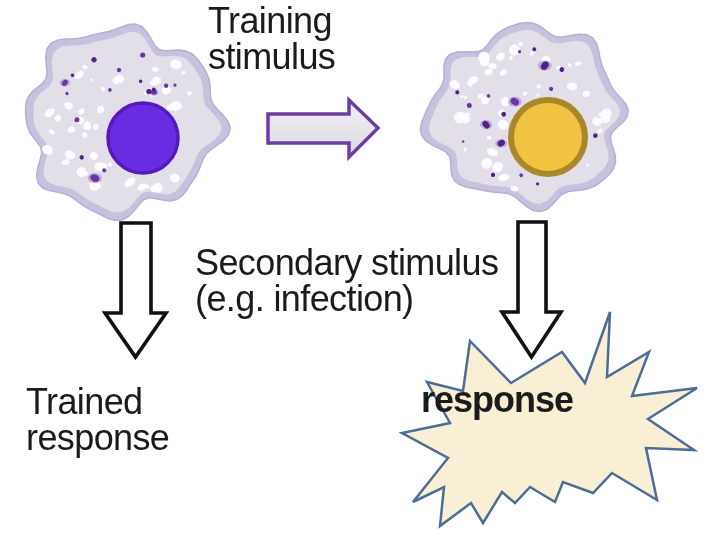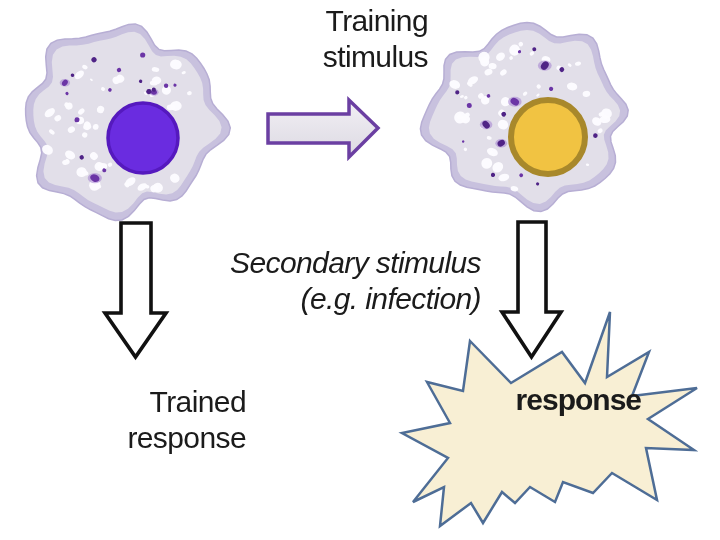--- a/index.html
+++ b/index.html
@@ -2,26 +2,26 @@
 <html><head>
 <meta charset="utf-8">
 <style>
   html,body{margin:0;padding:0;background:#ffffff;}
   .canvas{
     position:relative;width:720px;height:540px;overflow:hidden;background:#ffffff;
     font-family:"Liberation Sans",sans-serif;
   }
   #art{position:absolute;left:0;top:0;}
   .label{
-    position:absolute;text-align:right;color:#1b1b1b;
-    font-size:30px;line-height:36px;letter-spacing:-0.6px;white-space:nowrap;
+    position:absolute;text-align:left;color:#1b1b1b;
+    font-size:36px;line-height:36px;letter-spacing:-0.6px;white-space:nowrap;
   }
   .label.bold{font-weight:bold;letter-spacing:-1px;}
   #lbl-training{left:208px;top:3px;width:220px;}
-  #lbl-secondary{left:181px;top:245px;width:300px;font-style:italic;}
+  #lbl-secondary{left:195px;top:245px;width:300px;}
   #lbl-default{left:26px;top:384px;width:220px;}
   #lbl-trained{left:421px;top:382px;width:220px;}
 </style>
 </head>
 <body>
 
 <div class="canvas">
 
   <svg id="art" width="720" height="540" viewBox="0 0 720 540">
     <defs>

